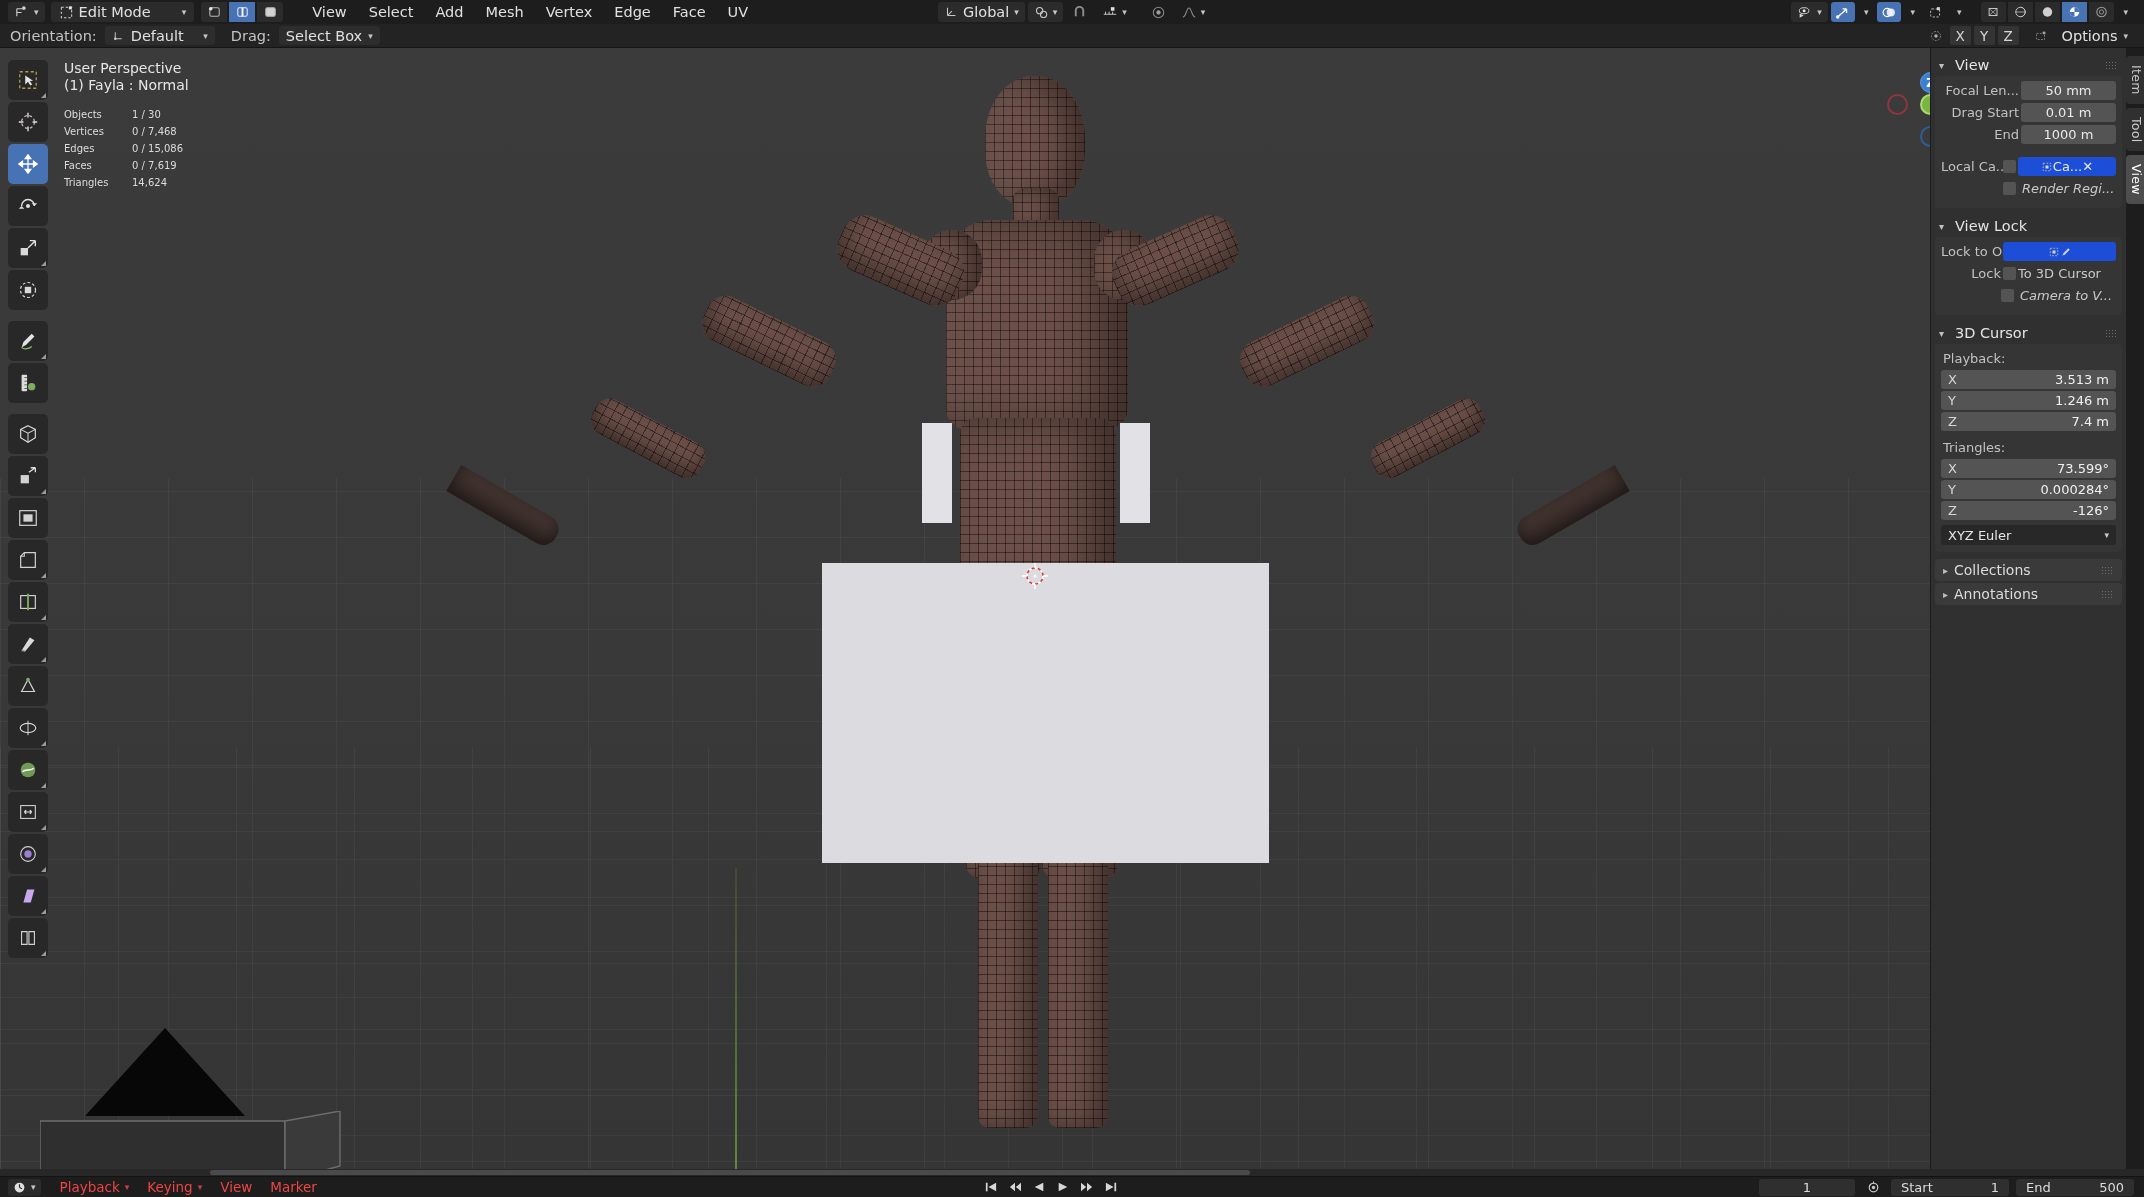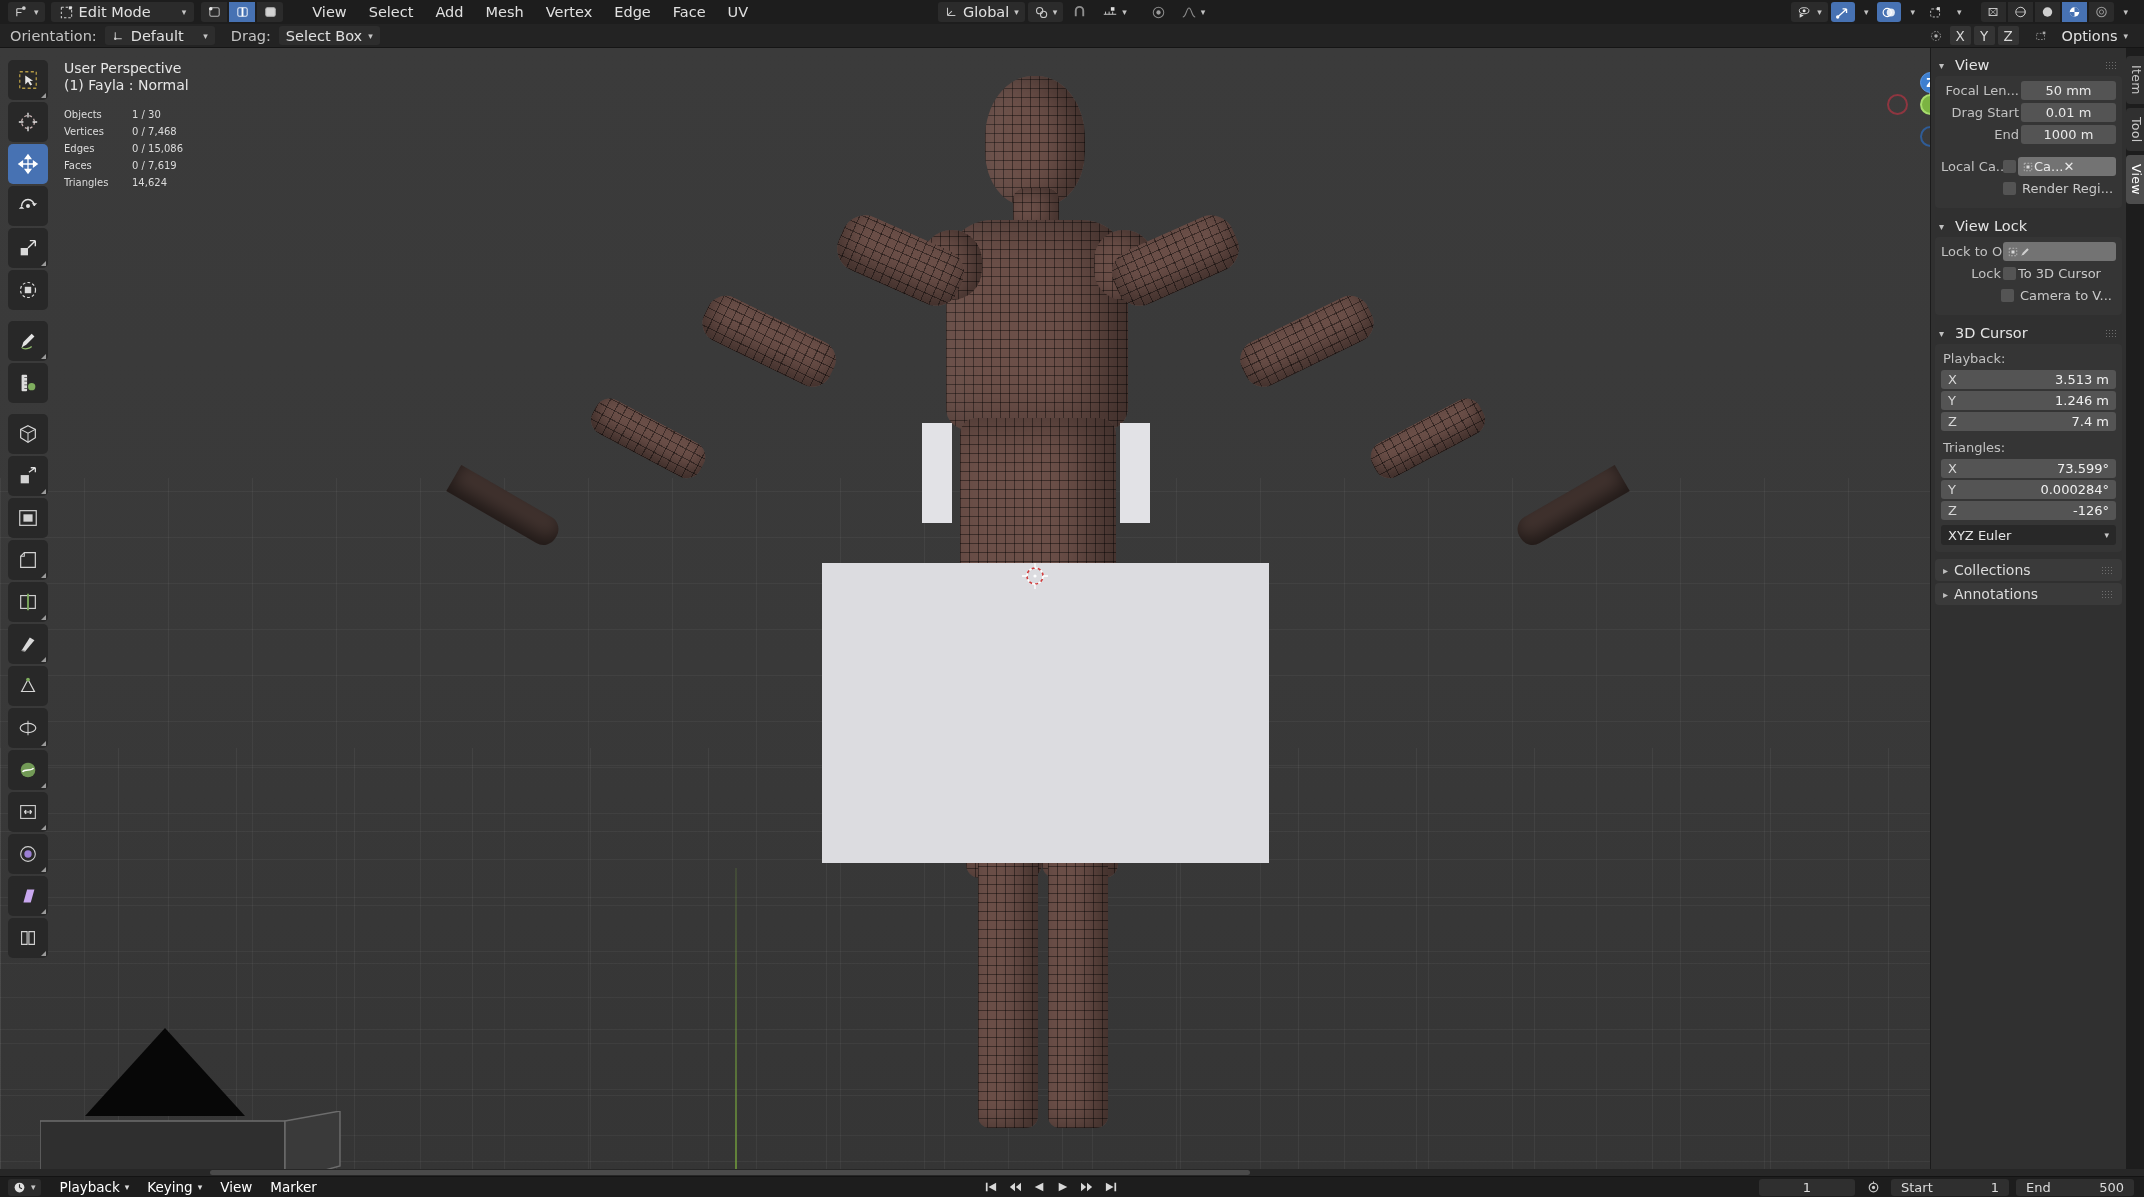--- a/index.html
+++ b/index.html
@@ -143,28 +143,28 @@
     background-image: radial-gradient(circle, #6d6d6d 0.7px, transparent 0.9px);
     background-size: 3px 3px; }
   .pbody { background: #353535; margin: 0 4px 7px 4px; border-radius: 4px; padding: 5px 6px 7px 6px; }
   .prow { display: flex; align-items: center; height: 19px; margin-bottom: 3px; gap: 2px; }
   .prow .name { font-size: 13px; color: #c2c2c2; text-align: right; white-space: nowrap; }
   .field {
     flex: 1; height: 19px; background: #545454; border-radius: 3px;
     display: flex; align-items: center; justify-content: center;
     font-size: 13px; color: #eaeaea;
   }
-  .field.dark { background: #737373; justify-content: flex-start; padding: 0 4px; }
+  .field.dark { background: #1d4ed8; justify-content: center; padding: 0 4px; }
   .vrow {
     display: flex; align-items: center; height: 19px; background: #545454;
     border-radius: 3px; margin-bottom: 2px; padding: 0 7px; justify-content: space-between;
   }
   .vrow .ax { font-size: 13px; color: #d6d6d6; }
   .vrow .vv { font-size: 13px; color: #f0f0f0; }
-  .cbrow { display: flex; align-items: center; gap: 6px; height: 19px; margin-bottom: 3px; }
+  .cbrow { display: flex; align-items: center; gap: 6px; height: 19px; margin-bottom: 3px; font-style: italic; }
   .cbox { width: 13px; height: 13px; background: #545454; border-radius: 2px; flex: none; }
   .cbl { font-size: 13px; color: #c9c9c9; white-space: nowrap; }
   .sublabel { font-size: 13px; color: #c2c2c2; margin: 2px 0 4px 2px; }
   .selbox {
     height: 20px; background: #282828; border-radius: 3px; display: flex;
     align-items: center; justify-content: space-between; padding: 0 7px;
     font-size: 13px; color: #e6e6e6; margin-top: 5px;
   }
   .cpanel {
     margin: 0 4px 2px 4px; height: 22px; background: #3a3a3a; border-radius: 4px;
@@ -196,21 +196,21 @@
     position: absolute; left: 0; bottom: 21px; width: 2144px; height: 7px;
     background: #272727;
   }
   .tscroll .bar { position: absolute; left: 210px; top: 1px; height: 5px; width: 1040px;
     background: #4a4a4a; border-radius: 3px; }
   .tfield {
     height: 17px; background: #2f2f2f; border-radius: 3px; display: flex;
     align-items: center; justify-content: center; font-size: 13px; color: #dcdcdc;
     padding: 0 10px;
   }
-  .tmenu { font-size: 13.5px; color: #ffffff; padding: 0 9px; }
+  .tmenu { font-size: 13.5px; color: #ef4444; padding: 0 9px; }
   .play { width: 22px; height: 17px; display: flex; align-items: center; justify-content: center; }
 
   svg { display: block; }
 </style>
 </head>
 <body>
 
 <div class="app">
 
   <div class="topbar">

